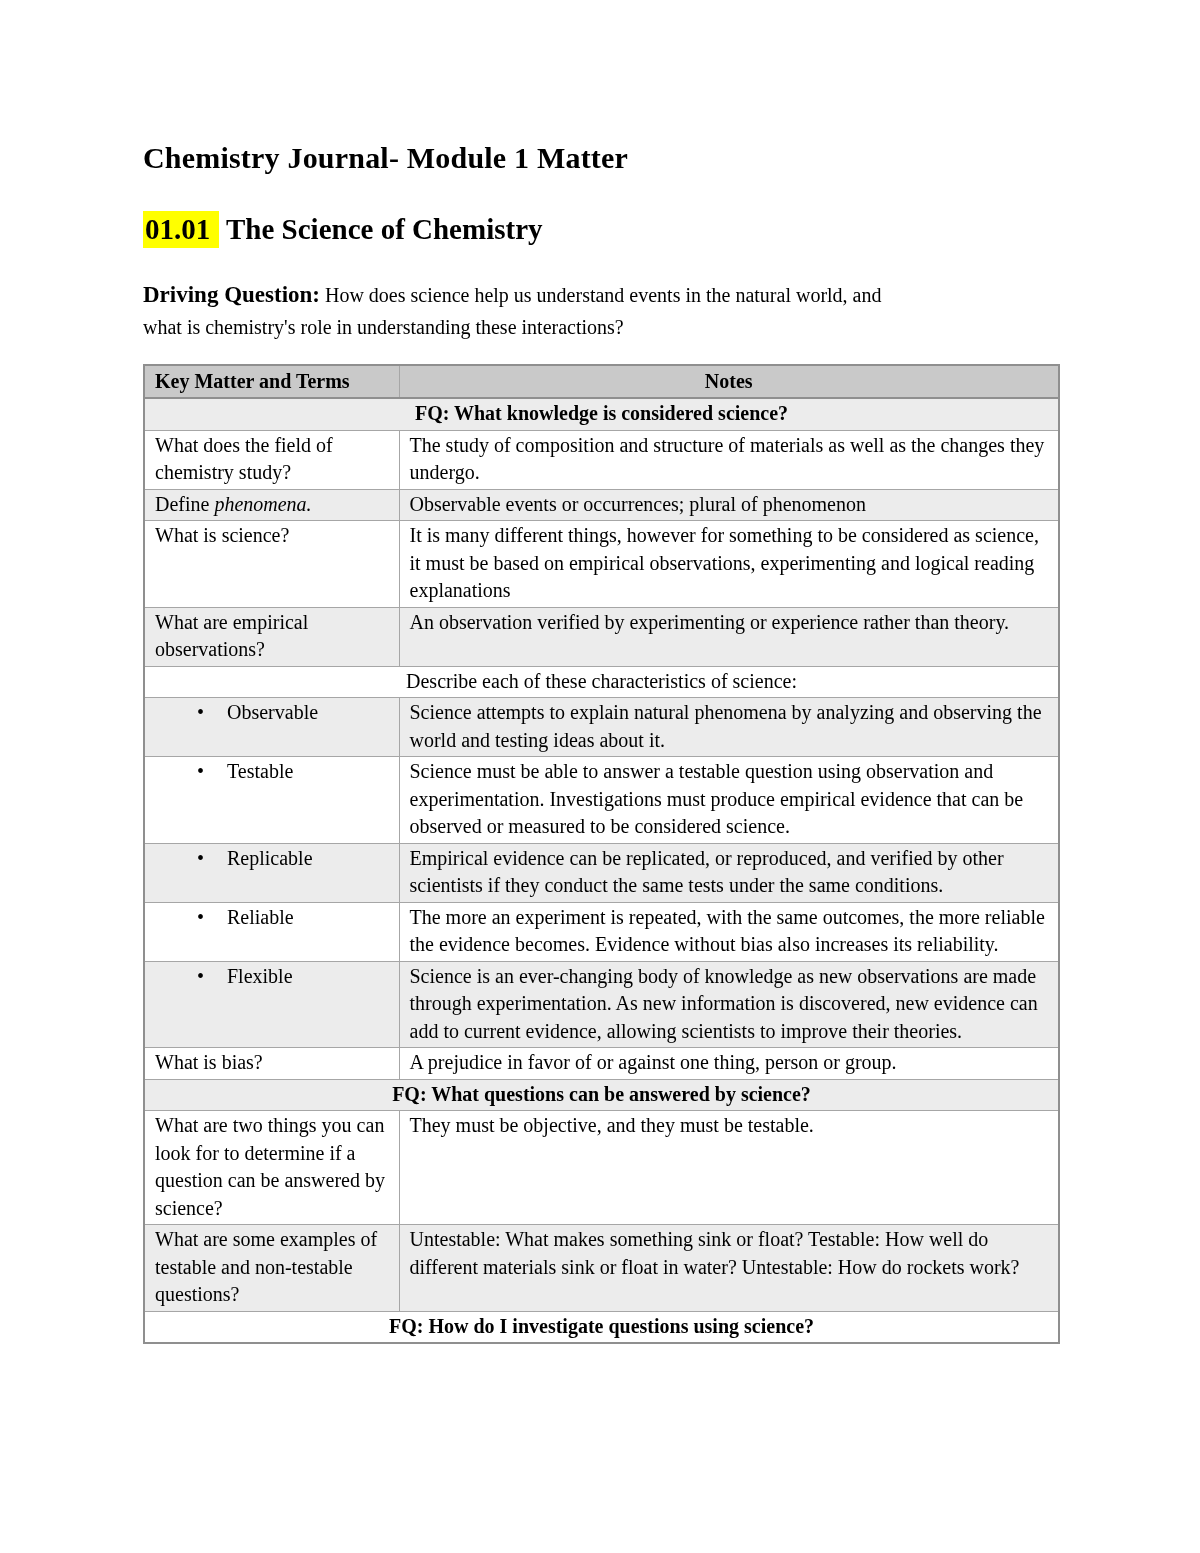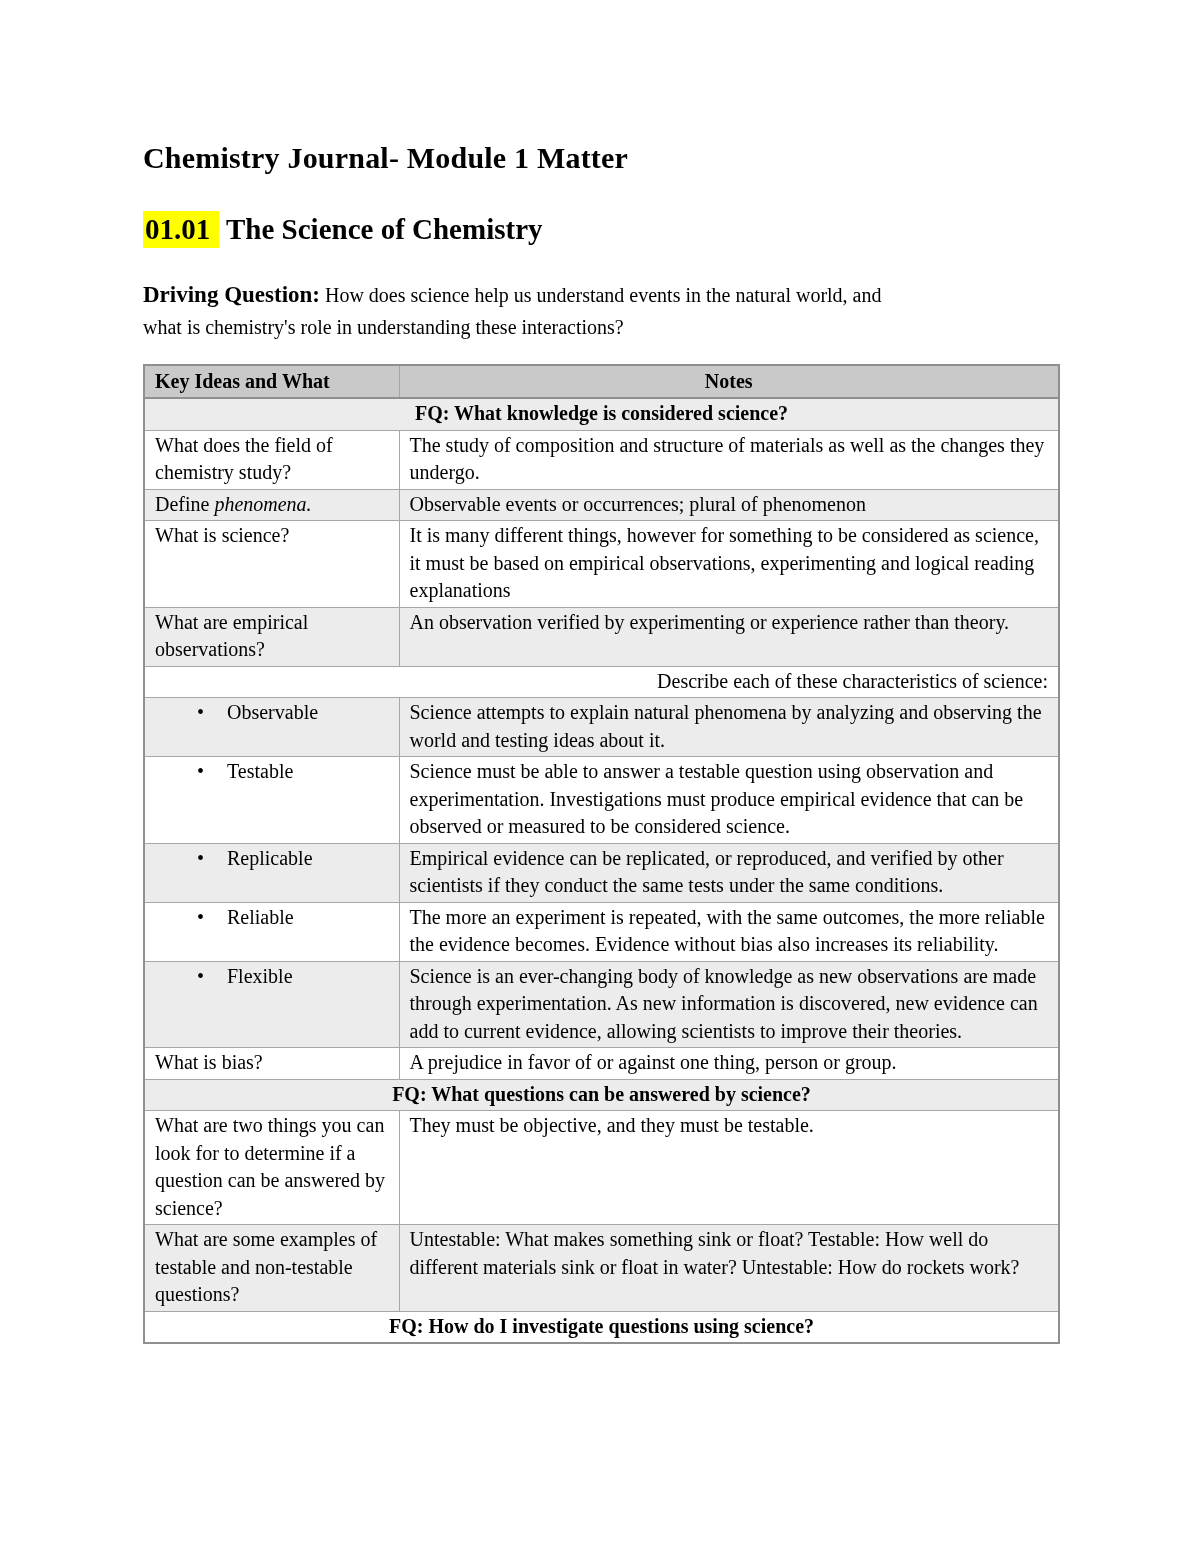--- a/index.html
+++ b/index.html
@@ -72,21 +72,21 @@
     padding-top:2px;padding-bottom:2px;
   }
   .notes-table thead th.th-term{text-align:left;}
   .notes-table thead th.th-notes{text-align:center;margin-left:20px;}
   .notes-table{border:2px solid var(--border-strong);}
   td.shade{background:var(--shade-bg);}
   td.fq-cell{
     text-align:center;
     font-weight:700;
   }
-  td.full-cell{text-align:right;}
+  td.full-cell{text-align:center;}
   td.term-cell{}
   .bullet{
     display:inline-block;
     width:32px;
     padding-left:2px;
     margin-left:40px;
   }
   .bullet-label{display:inline-block;}
 </style>
 </head>
@@ -100,21 +100,21 @@
 
   <p class="driving-question"><span class="dq-label">Driving Question:</span> <span>How does science help us understand events in the natural world, and what is chemistry's role in understanding these interactions?</span></p>
 
   <table class="notes-table">
     <colgroup>
         <col class="c-term">
         <col class="c-notes">
       </colgroup>
     <thead>
       <tr>
-        <th class="th-term">Key Ideas and What</th>
+        <th class="th-term">Key Matter and Terms</th>
         <th class="th-notes">Notes</th>
       </tr>
     </thead>
     <tbody>
         <tr>
           <td colspan="2" class="fq-cell shade">FQ: What knowledge is considered science?</td>
         </tr>
         <tr>
           <td class="term-cell">What does the field of chemistry study?</td>
           <td class="notes-cell">The study of composition and structure of materials as well as the changes they undergo.</td>

